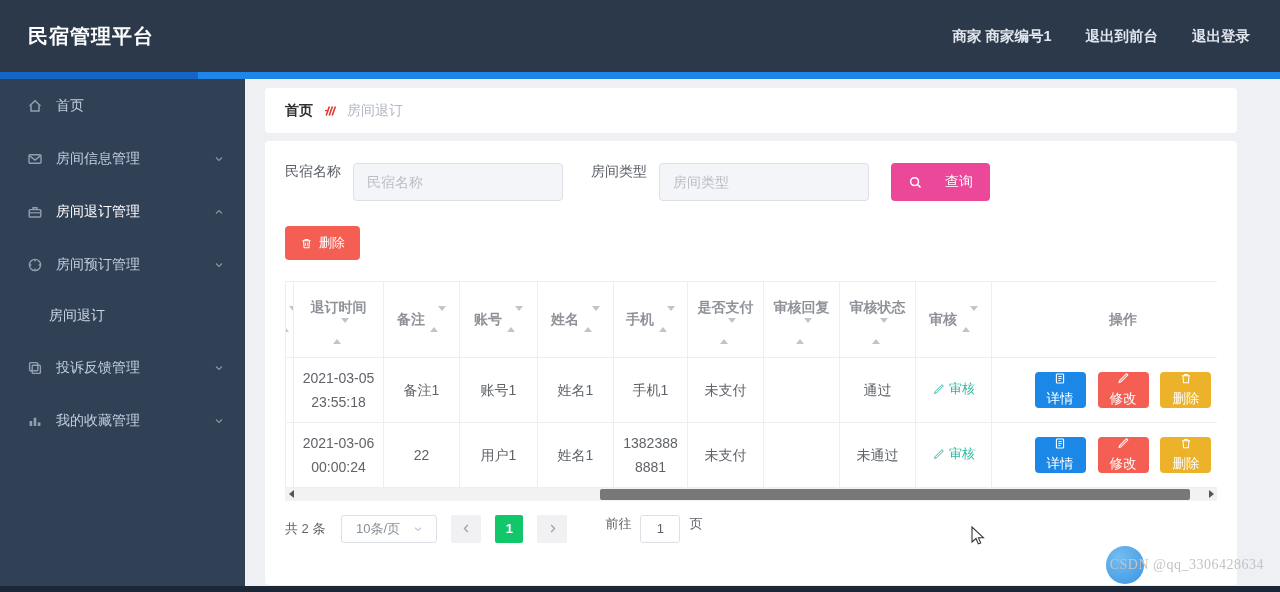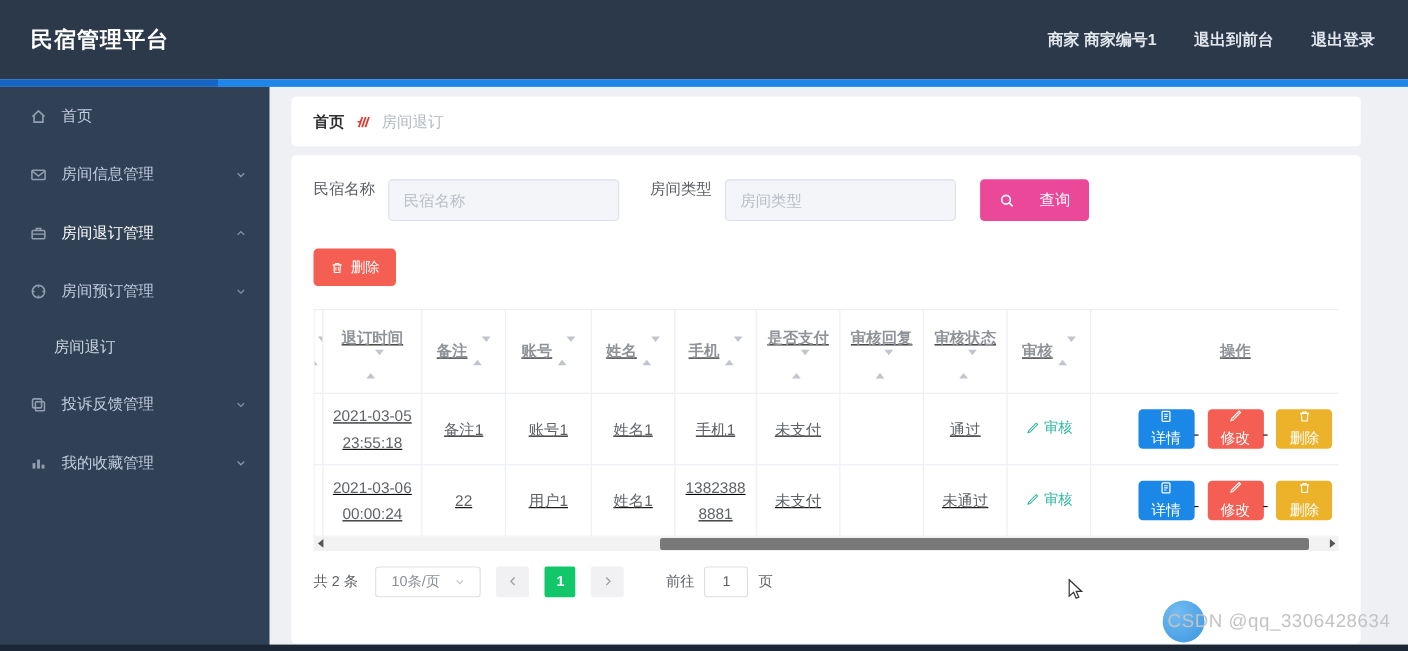--- a/index.html
+++ b/index.html
@@ -43,21 +43,21 @@
   .f-input::placeholder { color:#b9bec8; }
   .gap28 { width:28px; flex:none; }
   .btn-search { margin-left:22px; height:38px; padding:0 17px; background:#ec4899; border:none; border-radius:4px;
                 color:#fff; font-size:14px; display:inline-flex; align-items:center; gap:22px; cursor:pointer; font-family:inherit; }
   .del-row { margin-top:25px; }
   .btn-del-top { height:34px; padding:0 15px; background:#f55e52; border:none; border-radius:4px; color:#fff;
                  font-size:13px; display:inline-flex; align-items:center; gap:6px; cursor:pointer; font-family:inherit; }
 
   
   .table-wrap { margin-top:21px; width:932px; overflow:hidden; }
-  table { table-layout:fixed; border-collapse:collapse; width:969px;text-decoration:underline; }
+  table { table-layout:fixed; border-collapse:collapse; width:969px; }
   th,td { border:1px solid #ebeef5; }
   th { color:#8f9399; font-size:14px; font-weight:bold; text-align:center; padding:14px 8px; line-height:23px; background:#fff; }
   td { color:#5f6368; font-size:14px; text-align:center; padding:8px 8px; line-height:24px; word-break:break-all; background:#fff; }
   td.ops, th.ops { white-space:nowrap; overflow:hidden; }
   .carets { display:inline-block; vertical-align:middle; margin-left:5px; }
   .caret-up { width:0; height:0; border-left:4px solid transparent; border-right:4px solid transparent;
               border-bottom:5px solid #c0c4cc; margin:0 auto 2px; }
   .caret-down { width:0; height:0; border-left:4px solid transparent; border-right:4px solid transparent;
                 border-top:5px solid #c0c4cc; margin:0 auto; }
   .sliver { overflow:hidden; }
@@ -86,30 +86,30 @@
   .pg-row { margin-top:14px; display:flex; align-items:center; font-size:13px; color:#5f6368; }
   .pg-total { margin-right:16px; }
   .pg-size { width:96px; height:28px; border:1px solid #dcdfe6; border-radius:3px; display:flex; align-items:center;
              justify-content:center; gap:13px; color:#8a8f99; cursor:pointer; background:#fff; }
   .pg-size .chevron { width:10px; height:10px; color:#c0c4cc; }
   .pg-nav { width:30px; height:28px; border-radius:2px; background:#f1f1f3; display:flex; align-items:center;
             justify-content:center; margin-left:14px; cursor:pointer; }
   .pg-nav svg { width:11px; height:11px; color:#9aa0a8; }
   .pg-cur { width:28px; height:28px; border-radius:2px; background:#12c76a; color:#fff; font-weight:bold;
             display:flex; align-items:center; justify-content:center; margin-left:14px; cursor:pointer; }
-  .pg-goto { display:flex; align-items:center; gap:9px; margin-left:38px; }
+  .pg-goto { display:flex; align-items:flex-start; gap:9px; margin-left:38px; }
   .goto-input { width:40px; height:28px; border:1px solid #dcdfe6; border-radius:3px; text-align:center;
                 font-size:13px; color:#5f6368; outline:none; font-family:inherit; }
 
   
   .bottom-strip { position:absolute; left:0; right:0; bottom:0; height:6px; background:#1b2637; z-index:40; }
   .watermark { position:absolute; right:16px; bottom:8px; display:flex; align-items:center; z-index:30; }
   .wm-circle { width:38px; height:38px; border-radius:50%; flex:none;
                background:radial-gradient(circle at 35% 30%, #6cb9f0, #2f8fe0); opacity:.95; }
-  .wm-text { margin-left:-34px; font-size:17px; color:#c3c3c3; letter-spacing:.5px; z-index:2; white-space:nowrap; }
+  .wm-text { margin-left:-34px; font-size:14px; color:#c3c3c3; letter-spacing:.5px; z-index:2; white-space:nowrap;font-family:Liberation Serif, serif; }
   .cursor { position:absolute; left:970px; top:526px; z-index:60; pointer-events:none; }
 </style>
 </head>
 <body>
 
 <div class="navbar">
   <div class="nav-title">民宿管理平台</div>
   <div class="nav-right">
     <span class="nav-link">商家 商家编号1</span>
     <span class="nav-link">退出到前台</span>

